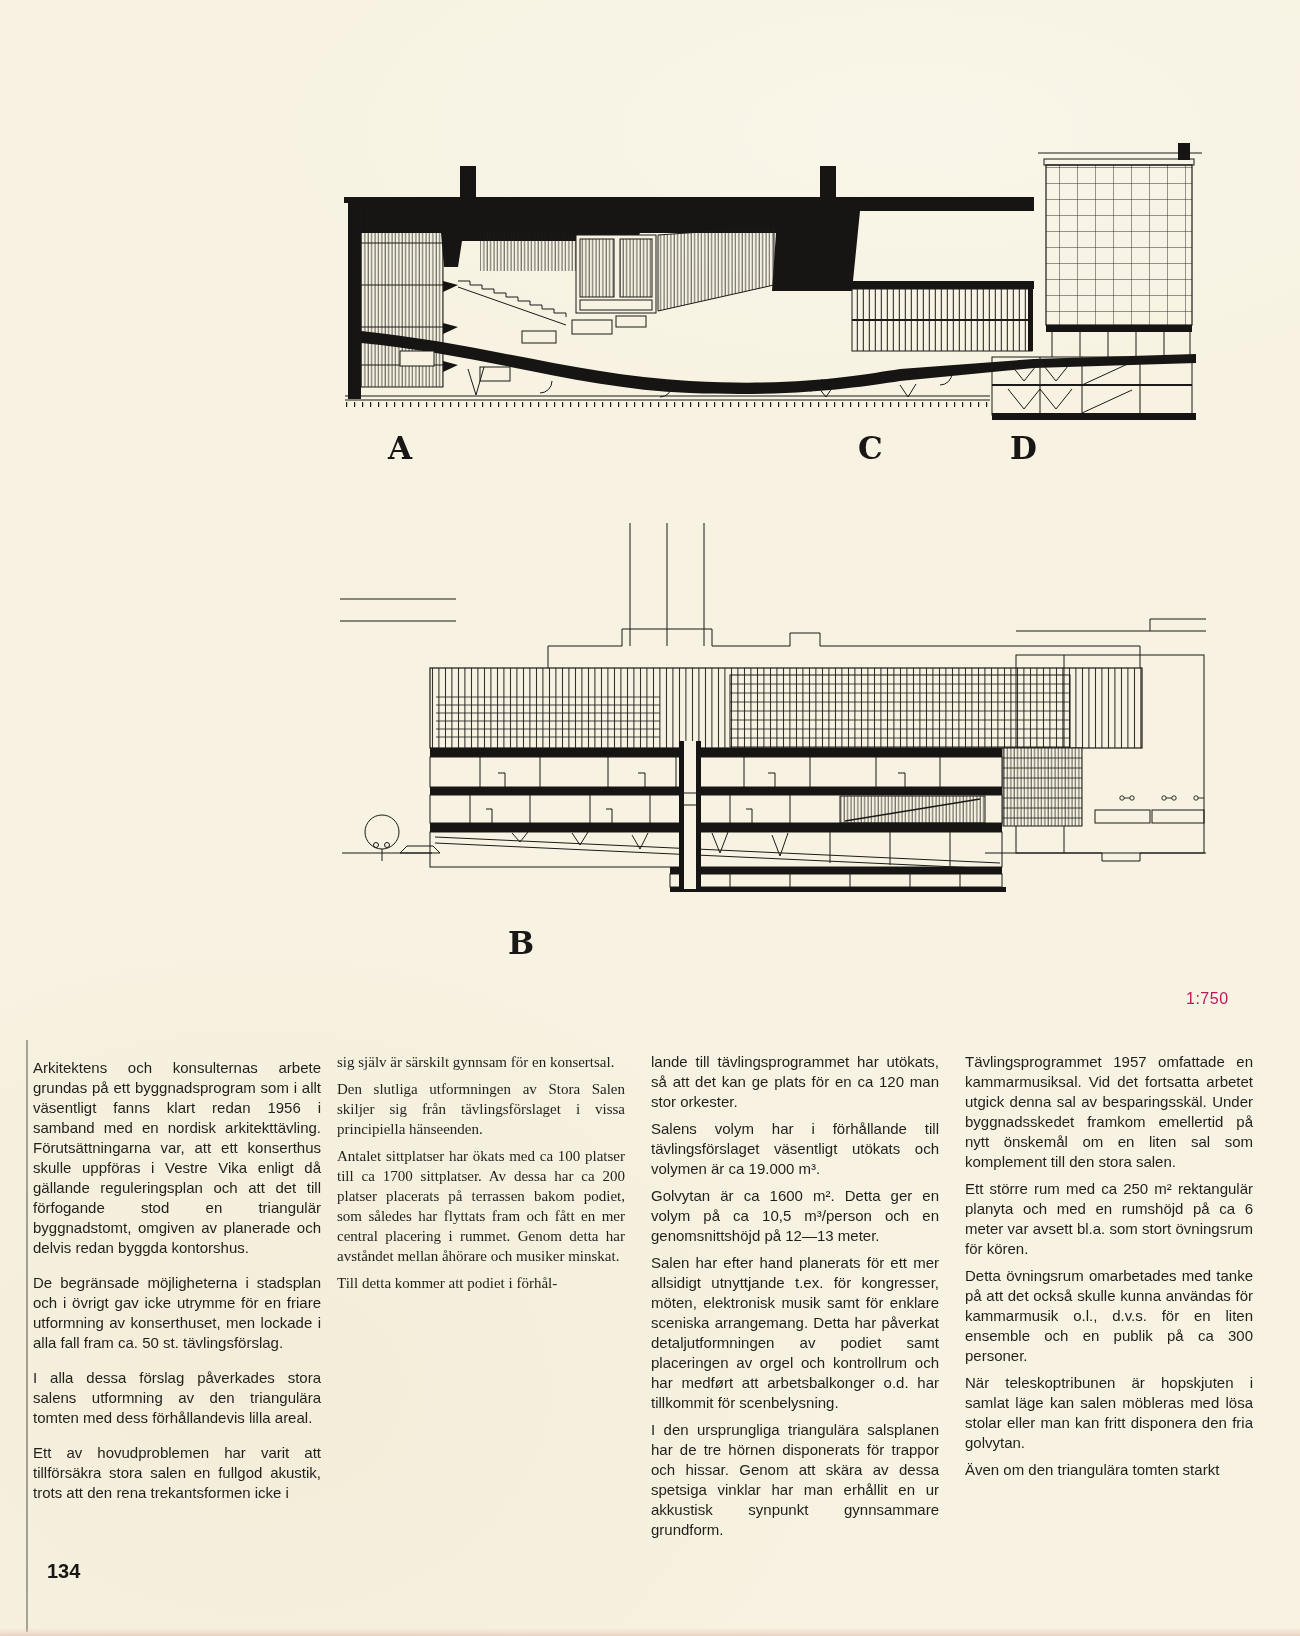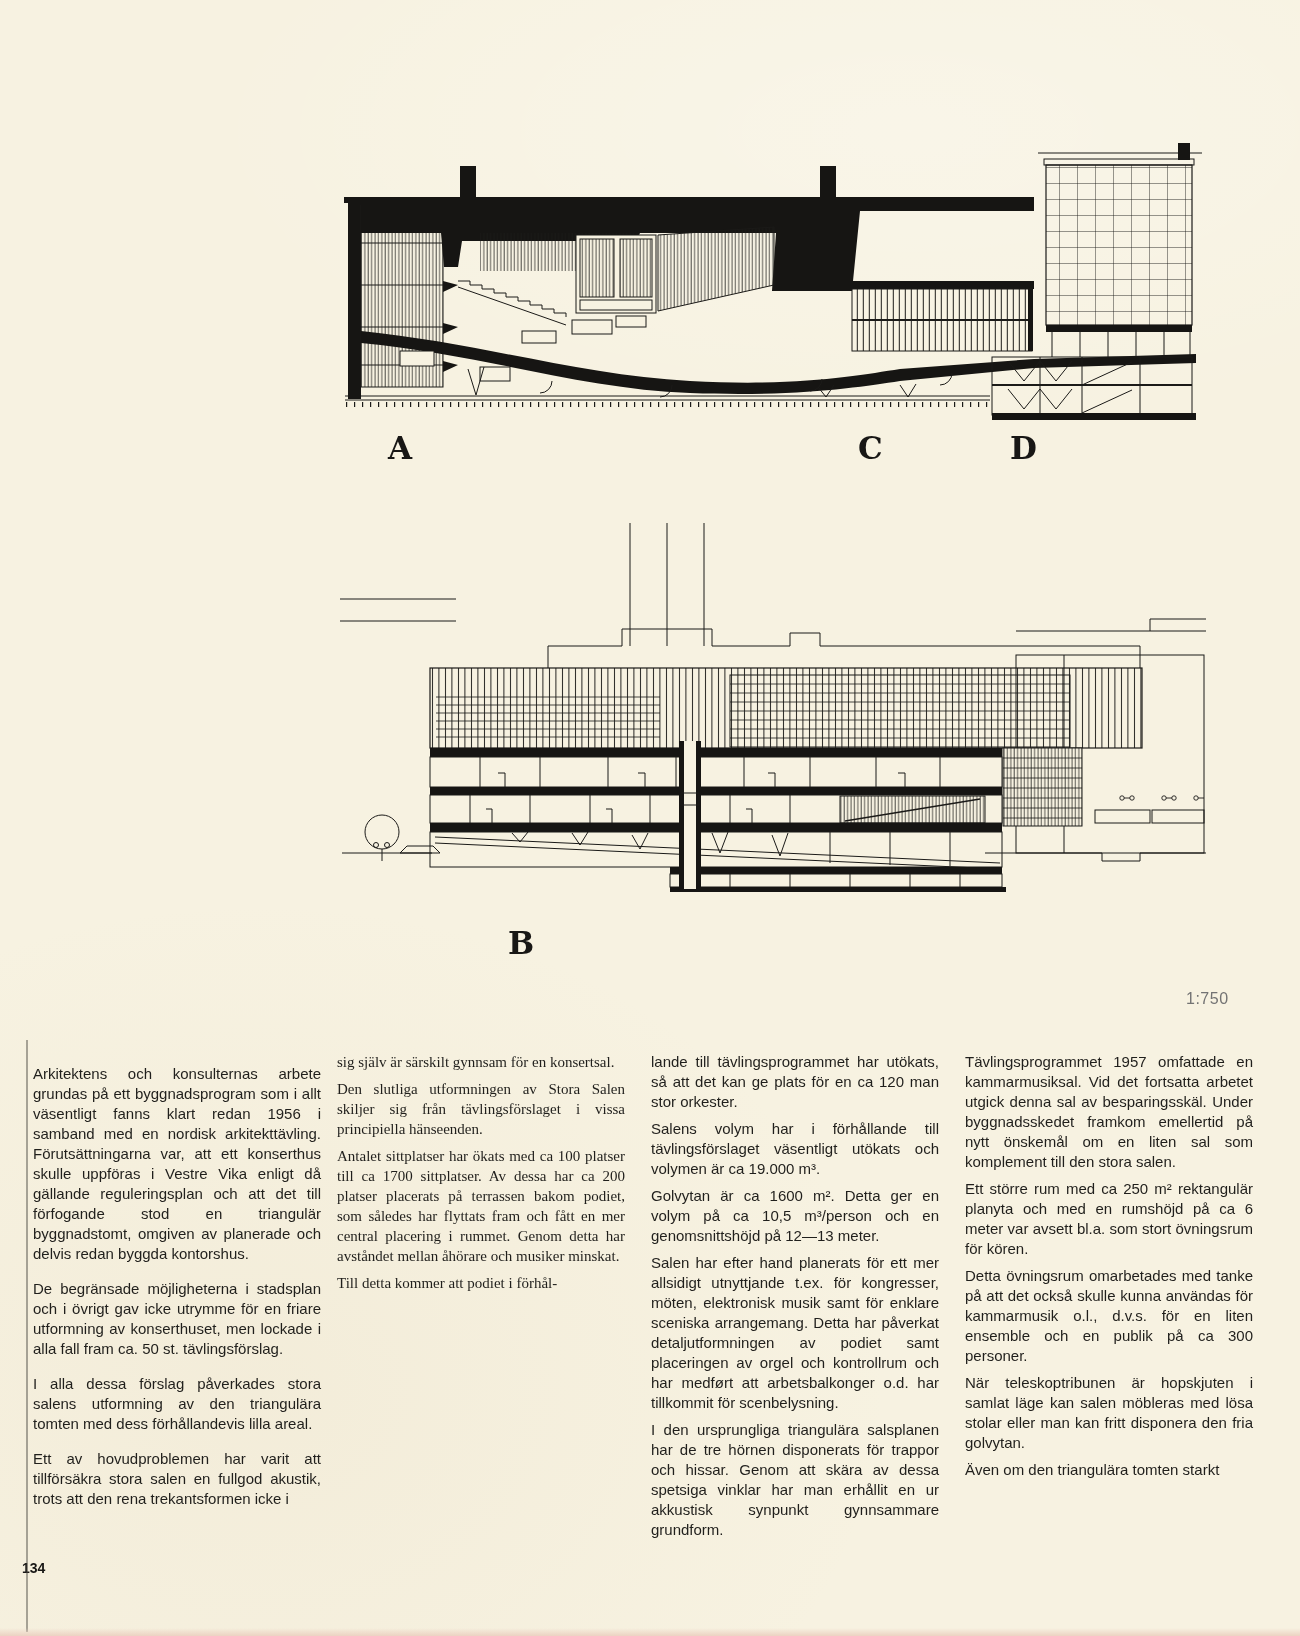--- a/index.html
+++ b/index.html
@@ -31,40 +31,40 @@
   .fig-label{
     position:absolute;
     font-family:"DejaVu Serif", serif;
     font-weight:700;
     font-size:31px;
     letter-spacing:1px;
     color:#181715;
   }
   .scale-label{
     position:absolute;left:1186px;top:990px;
-    font-size:16px;color:#737373;letter-spacing:.5px;
+    font-size:16px;color:#be185d;letter-spacing:.5px;
   }
   .text-columns{
     position:absolute;left:0;top:1052px;width:1300px;height:520px;
   }
   .col{
     position:absolute;top:0;width:288px;
     font-size:15px;line-height:20px;
     text-align:justify;
     color:#201f1c;
   }
   .col p{margin:0 0 7px 0;}
-  .col.c1 p{margin:12px 0 15px 0;}
+  .col.c1 p{margin:6px 0 15px 0;}
   .col.c1{left:33px;}
   .col.c2{left:337px;font-family:Liberation Serif, serif;}
   .col.c3{left:651px;}
   .col.c4{left:965px;}
   .page-number{
-    position:absolute;left:22px;top:1560px;
-    font-size:14px;font-weight:700;color:#181715;
+    position:absolute;left:47px;top:1560px;
+    font-size:20px;font-weight:700;color:#181715;
   }
 </style>
 </head>
 <body>
 
 <div class="page">
 
   <svg style="left:340px;top:135px" width="870" height="335" viewBox="0 0 870 335">
     <defs>
       <pattern id="fa-vh3" width="3.4" height="8" patternUnits="userSpaceOnUse">

